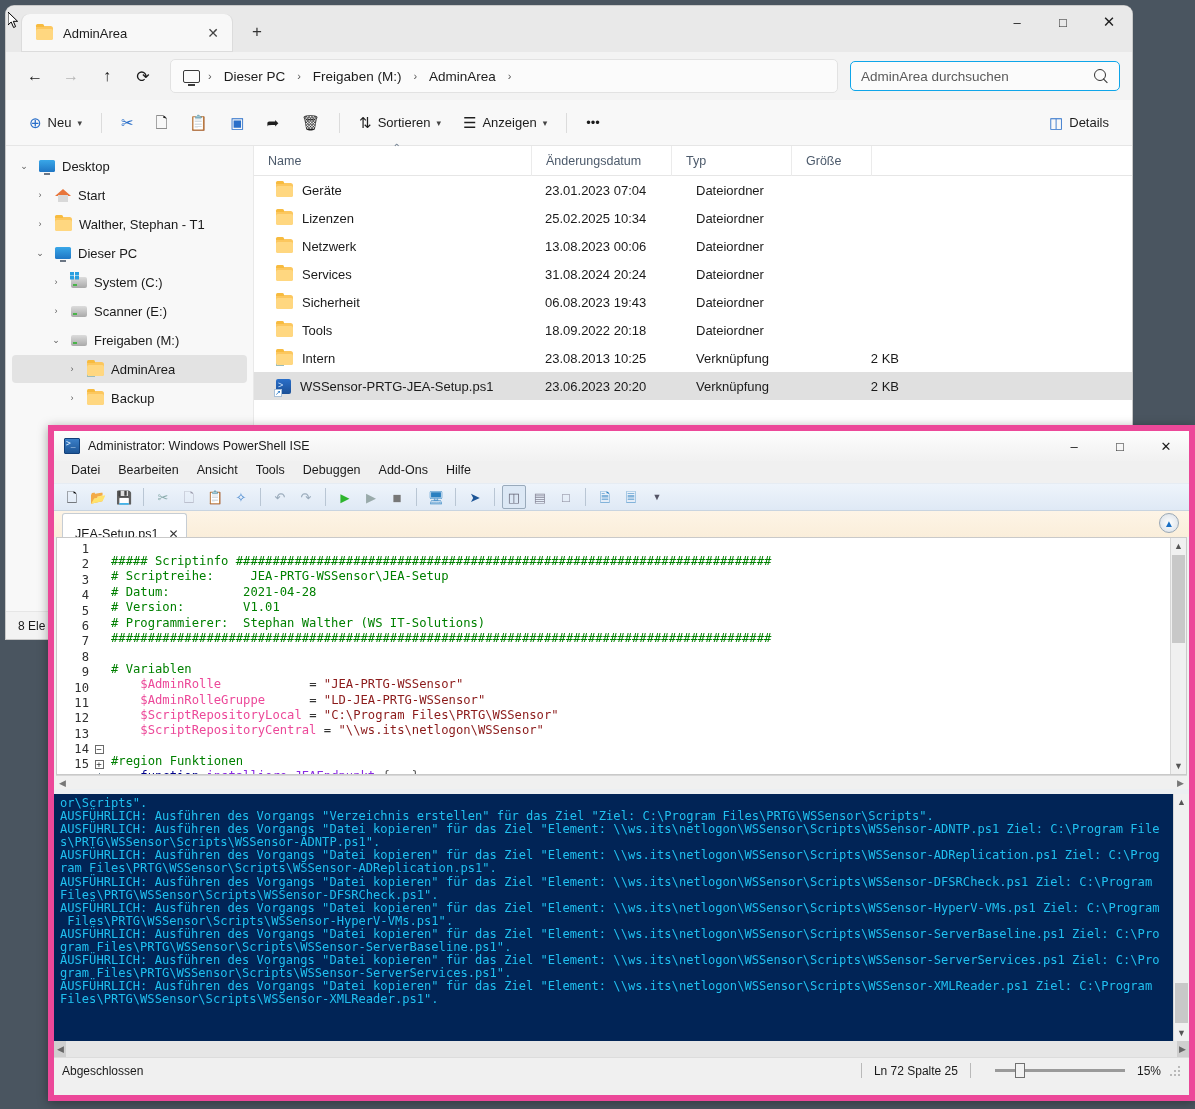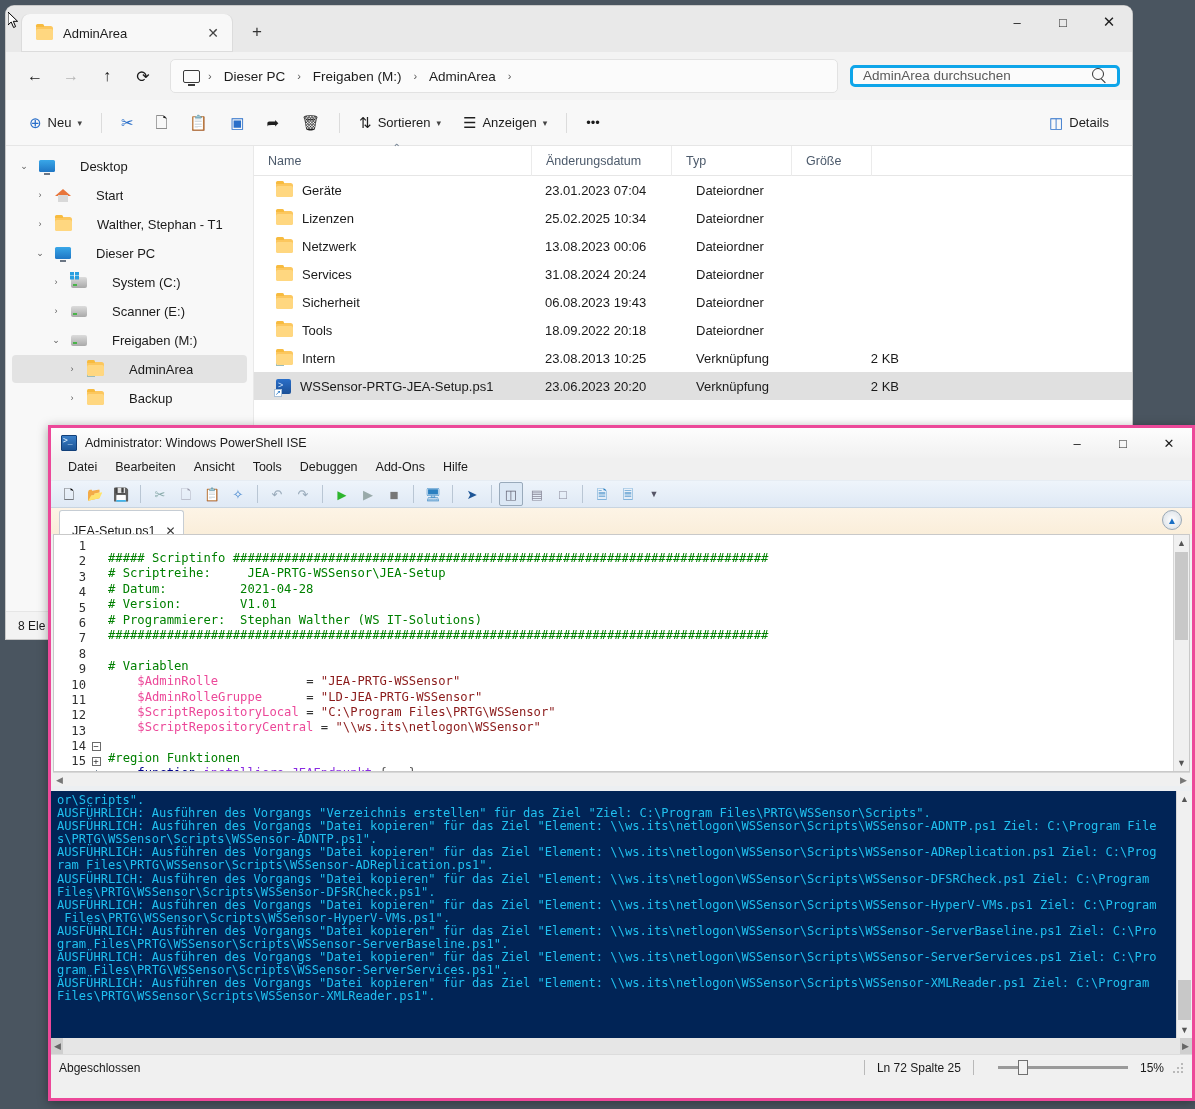--- a/index.html
+++ b/index.html
@@ -83,23 +83,23 @@
   }
   .crumb-sep { font-size: 11px; color: #555; padding: 0 2px; }
   .pc-icon {
     width: 17px; height: 13px; border: 1.4px solid #3a3a3a; border-radius: 2px;
     margin: 0 4px 0 4px; position: relative;
   }
   .pc-icon::after {
     content: ""; position: absolute; left: 4px; bottom: -4px; width: 7px; height: 2px; background: #3a3a3a;
   }
   .searchbox {
-    width: 270px; height: 22px; margin-left: 10px; background: #fbfbfb;
-    border: 3px solid #0ea5e9; border-radius: 5px;
-    display: flex; padding: 0 10px;
+    width: 270px; height: 30px; margin-left: 10px; background: #fbfbfb;
+    border: 1px solid #0ea5e9; border-radius: 5px;
+    display: flex; align-items: center; padding: 0 10px;
   }
   .searchbox .ph { flex: 1; font-size: 13.5px; color: #5a5a5a; }
   .srch-ic { width: 15px; height: 15px; position: relative; }
   .srch-ic::before {
     content: ""; position: absolute; left: 0; top: 0; width: 10px; height: 10px;
     border: 1.4px solid #333; border-radius: 50%;
   }
   .srch-ic::after {
     content: ""; position: absolute; left: 9px; top: 9.5px; width: 6px; height: 1.4px;
     background: #333; transform: rotate(45deg); transform-origin: left center;
@@ -157,21 +157,21 @@
       linear-gradient(#2a9fe0,#2a9fe0) 0 0/4px 3.5px no-repeat,
       linear-gradient(#2a9fe0,#2a9fe0) 5px 0/4px 3.5px no-repeat,
       linear-gradient(#2a9fe0,#2a9fe0) 0 4.5px/4px 3.5px no-repeat,
       linear-gradient(#2a9fe0,#2a9fe0) 5px 4.5px/4px 3.5px no-repeat;
   }
   .shortcut-badge {
     position: absolute; left: 0; bottom: -1px; width: 8px; height: 8px;
     background: #fff; border: 1px solid #9bb; display:flex; align-items:center; justify-content:center;
     font-size: 7px; color: #1a6fc4; line-height: 1;
   }
-  .nav-label { white-space: nowrap; overflow: hidden; margin-left: 18px; }
+  .nav-label { white-space: nowrap; overflow: hidden; }
 
   .exp-list { flex: 1; background: #ffffff; }
   .lst-header {
     height: 30px; display: flex; align-items: center;
     border-bottom: 1px solid #e6e6e6; position: relative;
   }
   .lst-header .hcell {
     font-size: 12.5px; color: #4c5a6b; padding-left: 14px;
     border-right: 1px solid #ebebeb; height: 30px; display: flex; align-items: center;
     position: relative;
@@ -205,21 +205,21 @@
     background: #f3f3f3; border-top: 1px solid #e6e6e6;
     display: flex; align-items: center; padding-left: 12px;
     font-size: 12px; color: #1a1a1a;
   }
 
   
   .ise {
     position: absolute; left: 48px; top: 425px;
     width: 1147px; height: 676px;
     background: #f0f0f0;
-    border: 3px solid #ec4899;
+    border: 6px solid #ec4899;
     box-shadow: 0 2px 10px rgba(0,0,0,0.35);
   }
   .ise-title {
     height: 30px; background: linear-gradient(#fdfdfd,#f1f1f1);
     display: flex; align-items: center; padding-left: 10px; position: relative;
   }
   .ise-app-ic {
     width: 16px; height: 16px; background: linear-gradient(#3a7fc8,#1d5596);
     border: 1px solid #12407a; border-radius: 1px; margin-right: 8px;
     position: relative; flex: 0 0 auto;

